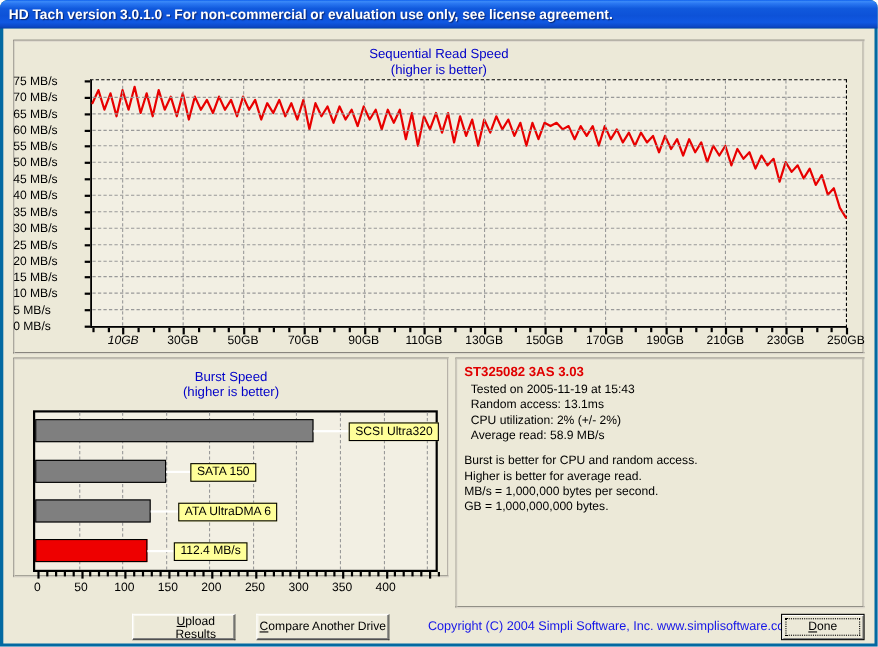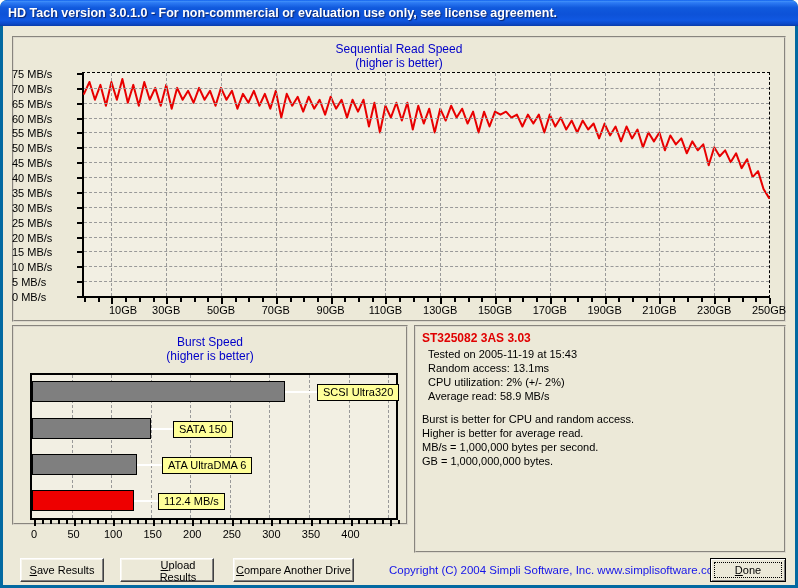--- a/index.html
+++ b/index.html
@@ -223,21 +223,21 @@
           <div class="xtick" style="left: 591.1px; top: 0px; height: 4px;"></div>
           <div class="xtick" style="left: 604.8px; top: 0px; height: 4px;"></div>
           <div class="xtick" style="left: 618.5px; top: 0px; height: 4px;"></div>
           <div class="xtick" style="left: 632.2px; top: 0px; height: 6px;"></div>
           <div class="xtick" style="left: 645.9px; top: 0px; height: 4px;"></div>
           <div class="xtick" style="left: 659.6px; top: 0px; height: 4px;"></div>
           <div class="xtick" style="left: 673.3px; top: 0px; height: 4px;"></div>
           <div class="xtick" style="left: 687px; top: 0px; height: 6px;"></div>
         </div>
       <div class="xlabels" id="seq-xlabels" style="left:68px;top:266px;width:688px;height:14px;">
-          <div class="xlabel" style="left: 16px; top: 0px;">10GB</div>
+          <div class="xlabel" style="left: 5px; top: 0px; font-style: italic;">10GB</div>
           <div class="xlabel" style="left: 59.2px; top: 0px;">30GB</div>
           <div class="xlabel" style="left: 114px; top: 0px;">50GB</div>
           <div class="xlabel" style="left: 168.8px; top: 0px;">70GB</div>
           <div class="xlabel" style="left: 223.6px; top: 0px;">90GB</div>
           <div class="xlabel" style="left: 278.4px; top: 0px;">110GB</div>
           <div class="xlabel" style="left: 333.2px; top: 0px;">130GB</div>
           <div class="xlabel" style="left: 388px; top: 0px;">150GB</div>
           <div class="xlabel" style="left: 442.8px; top: 0px;">170GB</div>
           <div class="xlabel" style="left: 497.6px; top: 0px;">190GB</div>
           <div class="xlabel" style="left: 552.4px; top: 0px;">210GB</div>
@@ -343,19 +343,18 @@
           <div class="info-line" style="left: 12px; top: 63px;">Average read: 58.9 MB/s</div>
         </div>
       <div id="info-notes">
           <div class="info-line" style="left: 6px; top: 86px;">Burst is better for CPU and random access.</div>
           <div class="info-line" style="left: 6px; top: 100px;">Higher is better for average read.</div>
           <div class="info-line" style="left: 6px; top: 114px;">MB/s = 1,000,000 bytes per second.</div>
           <div class="info-line" style="left: 6px; top: 128px;">GB = 1,000,000,000 bytes.</div>
         </div>
     </div>
 
-    <button class="btn" style="left:17px;top:532px;width:84px;" id="btn-save"><u>S</u>ave Results</button>
     <button class="btn" style="left:117px;top:532px;width:94px;padding-left:22px;" id="btn-upload"><u>U</u>pload Results</button>
     <button class="btn" style="left:230px;top:532px;width:121px;" id="btn-compare"><u>C</u>ompare Another Drive</button>
     <div class="copyright" style="left:386px;top:532px;">Copyright (C) 2004 Simpli Software, Inc. www.simplisoftware.com</div>
     <button class="btn default-btn" style="left:707px;top:532px;width:76px;" id="btn-done"><u>D</u>one</button>
   </div>
 </div>
 
 </body></html>

